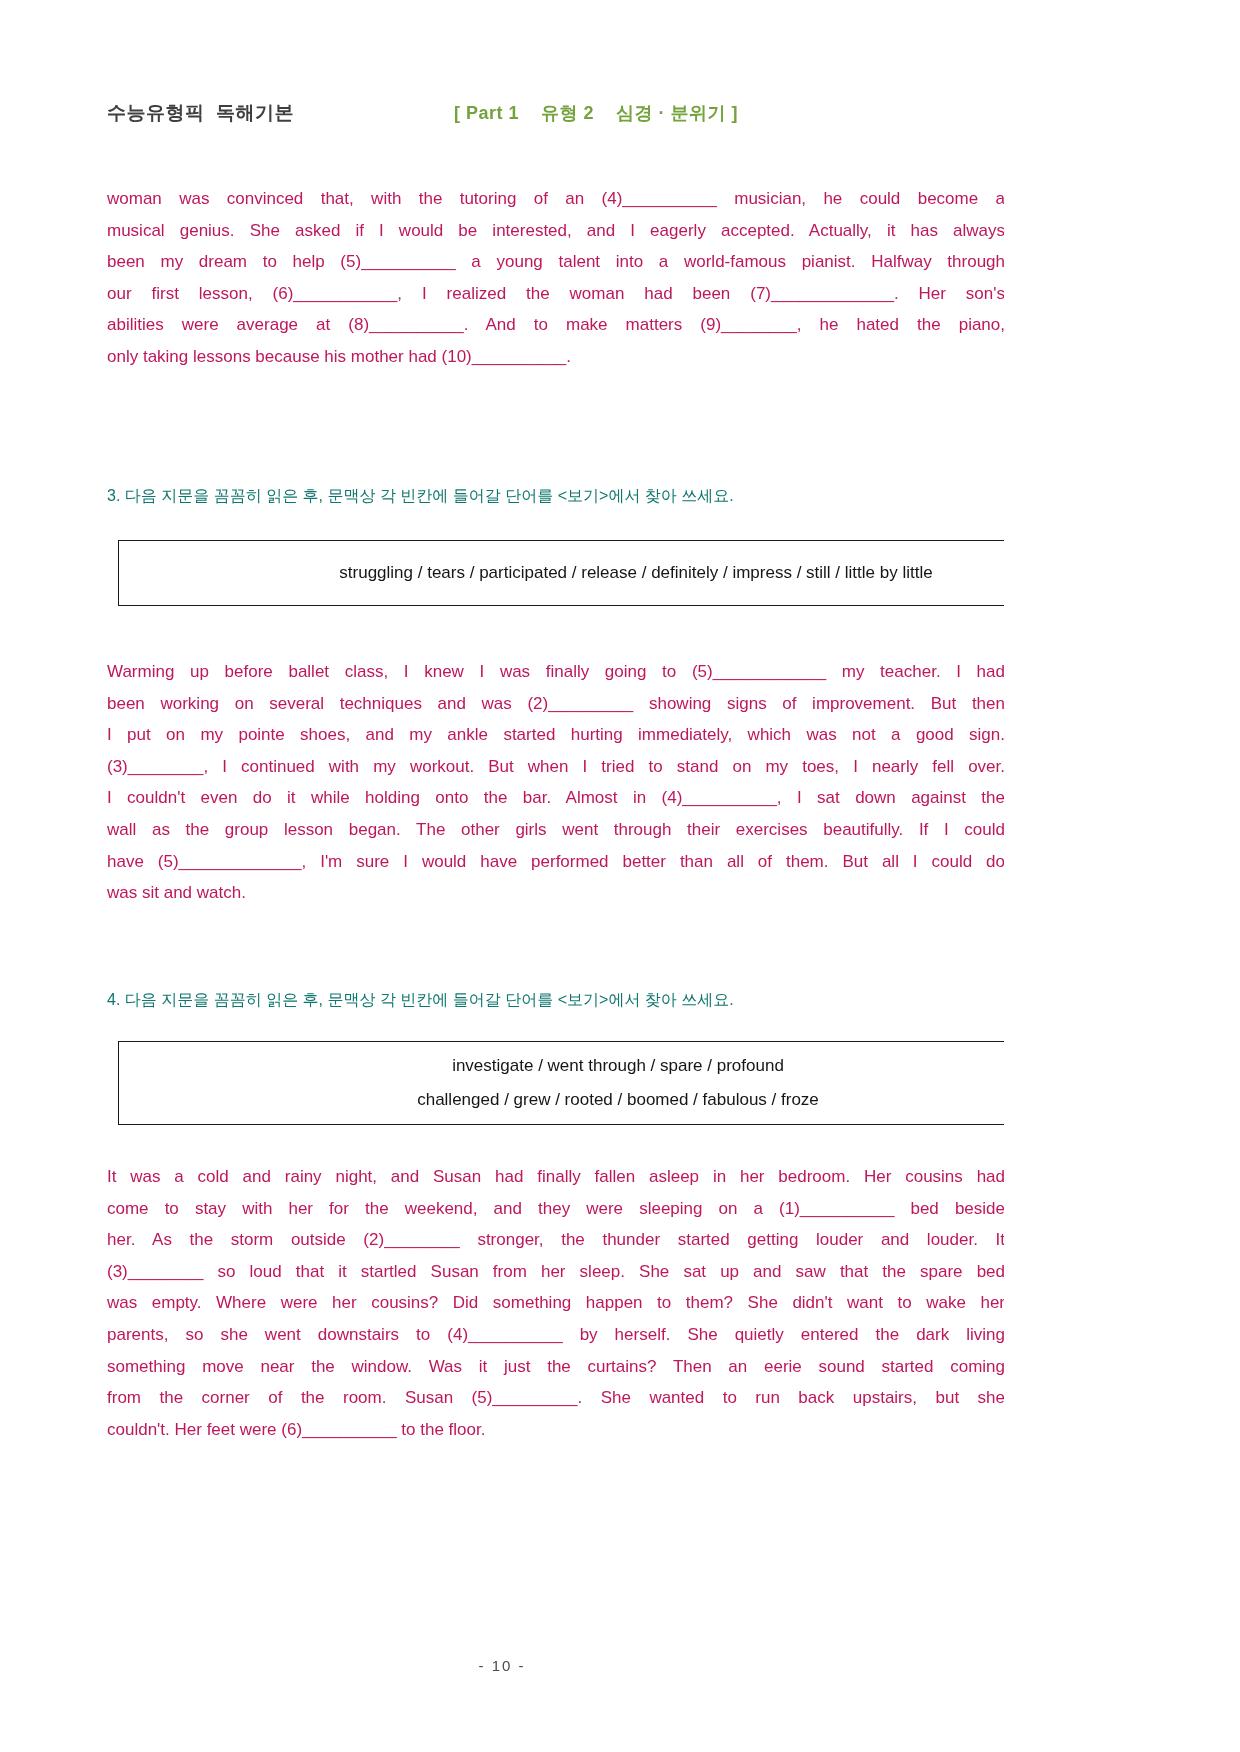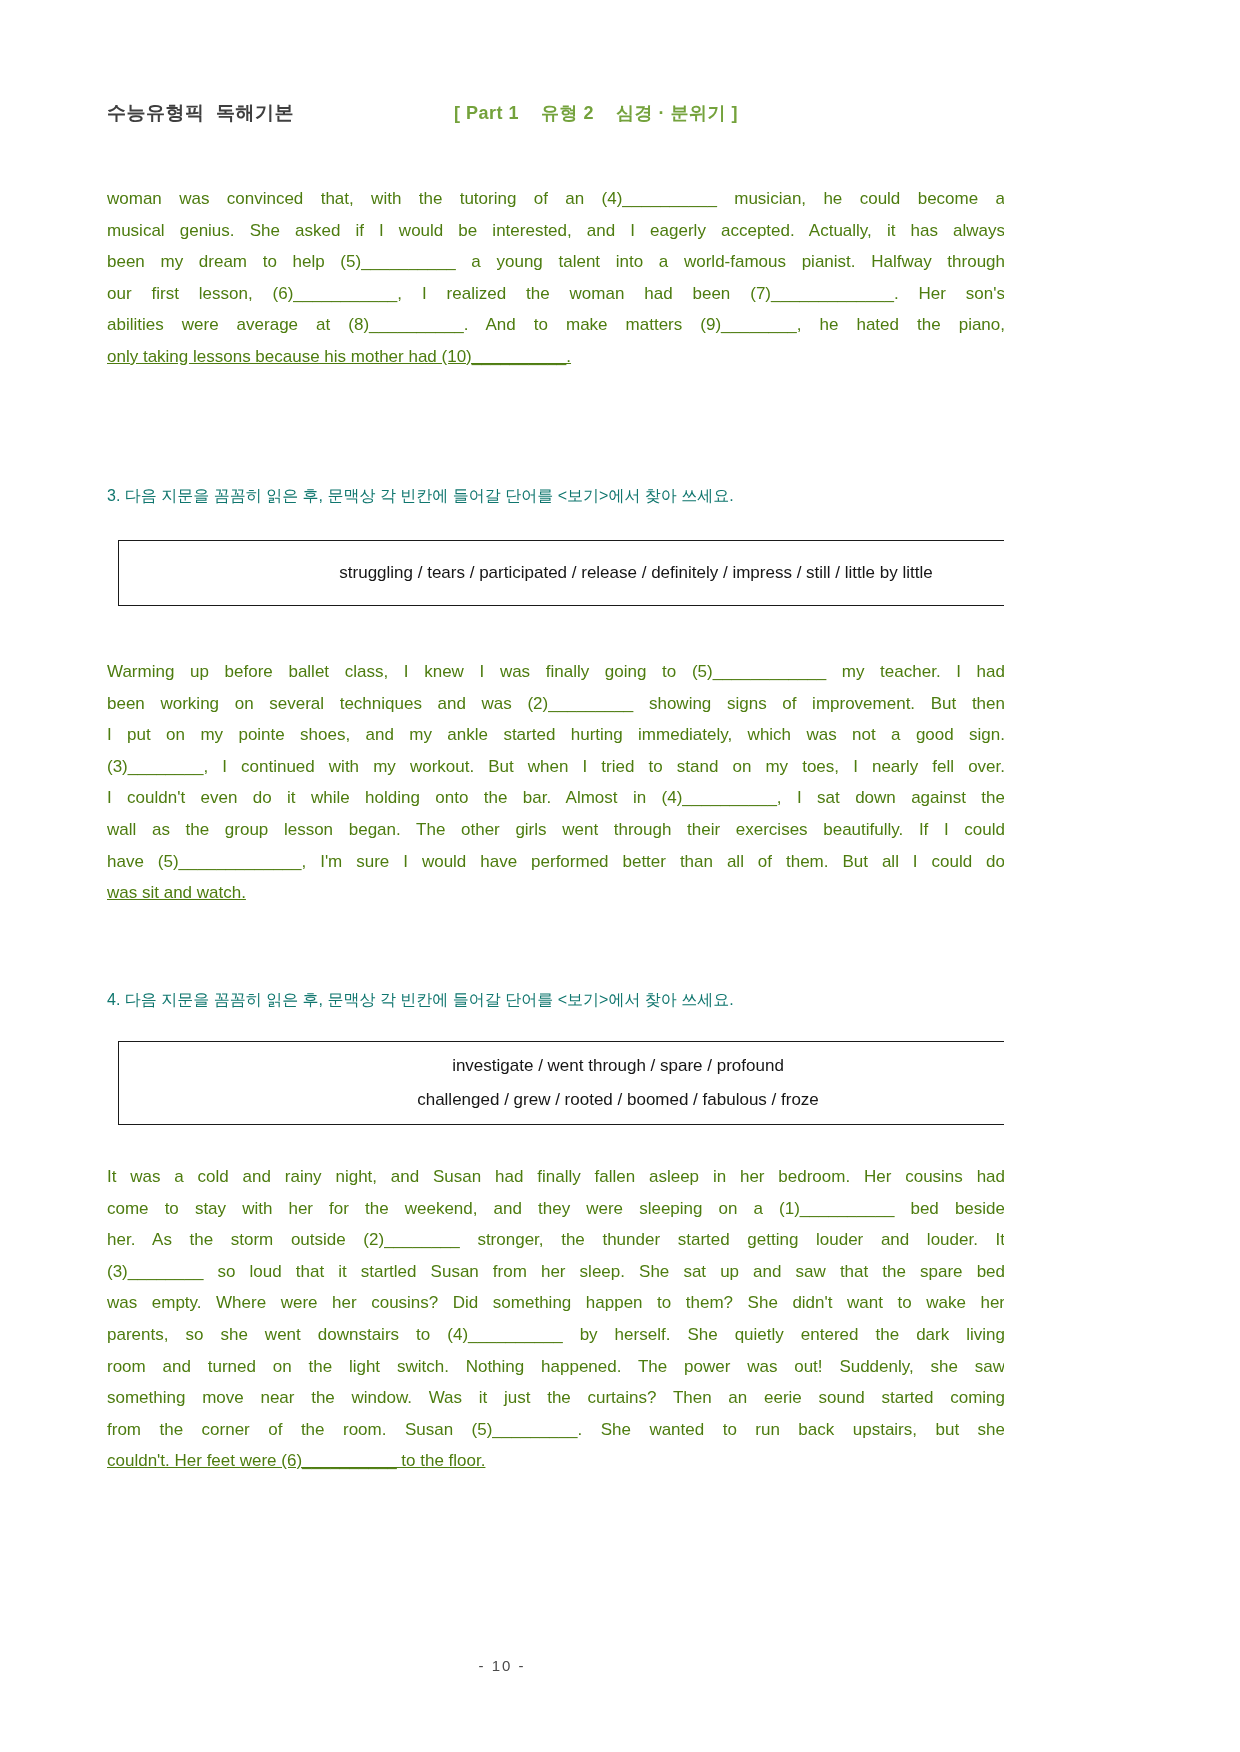--- a/index.html
+++ b/index.html
@@ -31,32 +31,31 @@
     font-weight: 700;
     color: #74a23c;
     letter-spacing: 0.5px;
     white-space: pre;
   }
   .passage {
     position: absolute;
     left: 107px;
     width: 898px;
     font-size: 17px;
-    color: #4d7c0f;
+    color: #be185d;
   }
   .pline {
     height: 31.6px;
     line-height: 31.6px;
     text-align: justify;
     text-align-last: justify;
     white-space: normal;
   }
   .pline.last {
     text-align-last: left;
-    text-decoration: underline;
   }
   .question {
     position: absolute;
     left: 107px;
     width: 920px;
     font-size: 16px;
     color: #0f766e;
     line-height: 24px;
     white-space: pre-wrap;
   }
@@ -138,21 +137,20 @@
     <div class="bank-line">challenged / grew / rooted / boomed / fabulous / froze</div>
   </div>
 
   <div class="passage" id="p3">
     <div class="pline">It was a cold and rainy night, and Susan had finally fallen asleep in her bedroom. Her cousins had</div>
     <div class="pline">come to stay with her for the weekend, and they were sleeping on a (1)__________ bed beside</div>
     <div class="pline">her. As the storm outside (2)________ stronger, the thunder started getting louder and louder. It</div>
     <div class="pline">(3)________ so loud that it startled Susan from her sleep. She sat up and saw that the spare bed</div>
     <div class="pline">was empty. Where were her cousins? Did something happen to them? She didn't want to wake her</div>
     <div class="pline">parents, so she went downstairs to (4)__________ by herself. She quietly entered the dark living</div>
-    <div class="pline">room and turned on the light switch. Nothing happened. The power was out! Suddenly, she saw</div>
     <div class="pline">something move near the window. Was it just the curtains? Then an eerie sound started coming</div>
     <div class="pline">from the corner of the room. Susan (5)_________. She wanted to run back upstairs, but she</div>
     <div class="pline last">couldn't. Her feet were (6)__________ to the floor.</div>
   </div>
 
   <div class="footer">-  10  -</div>
 
 </div>
 
 </body></html>

